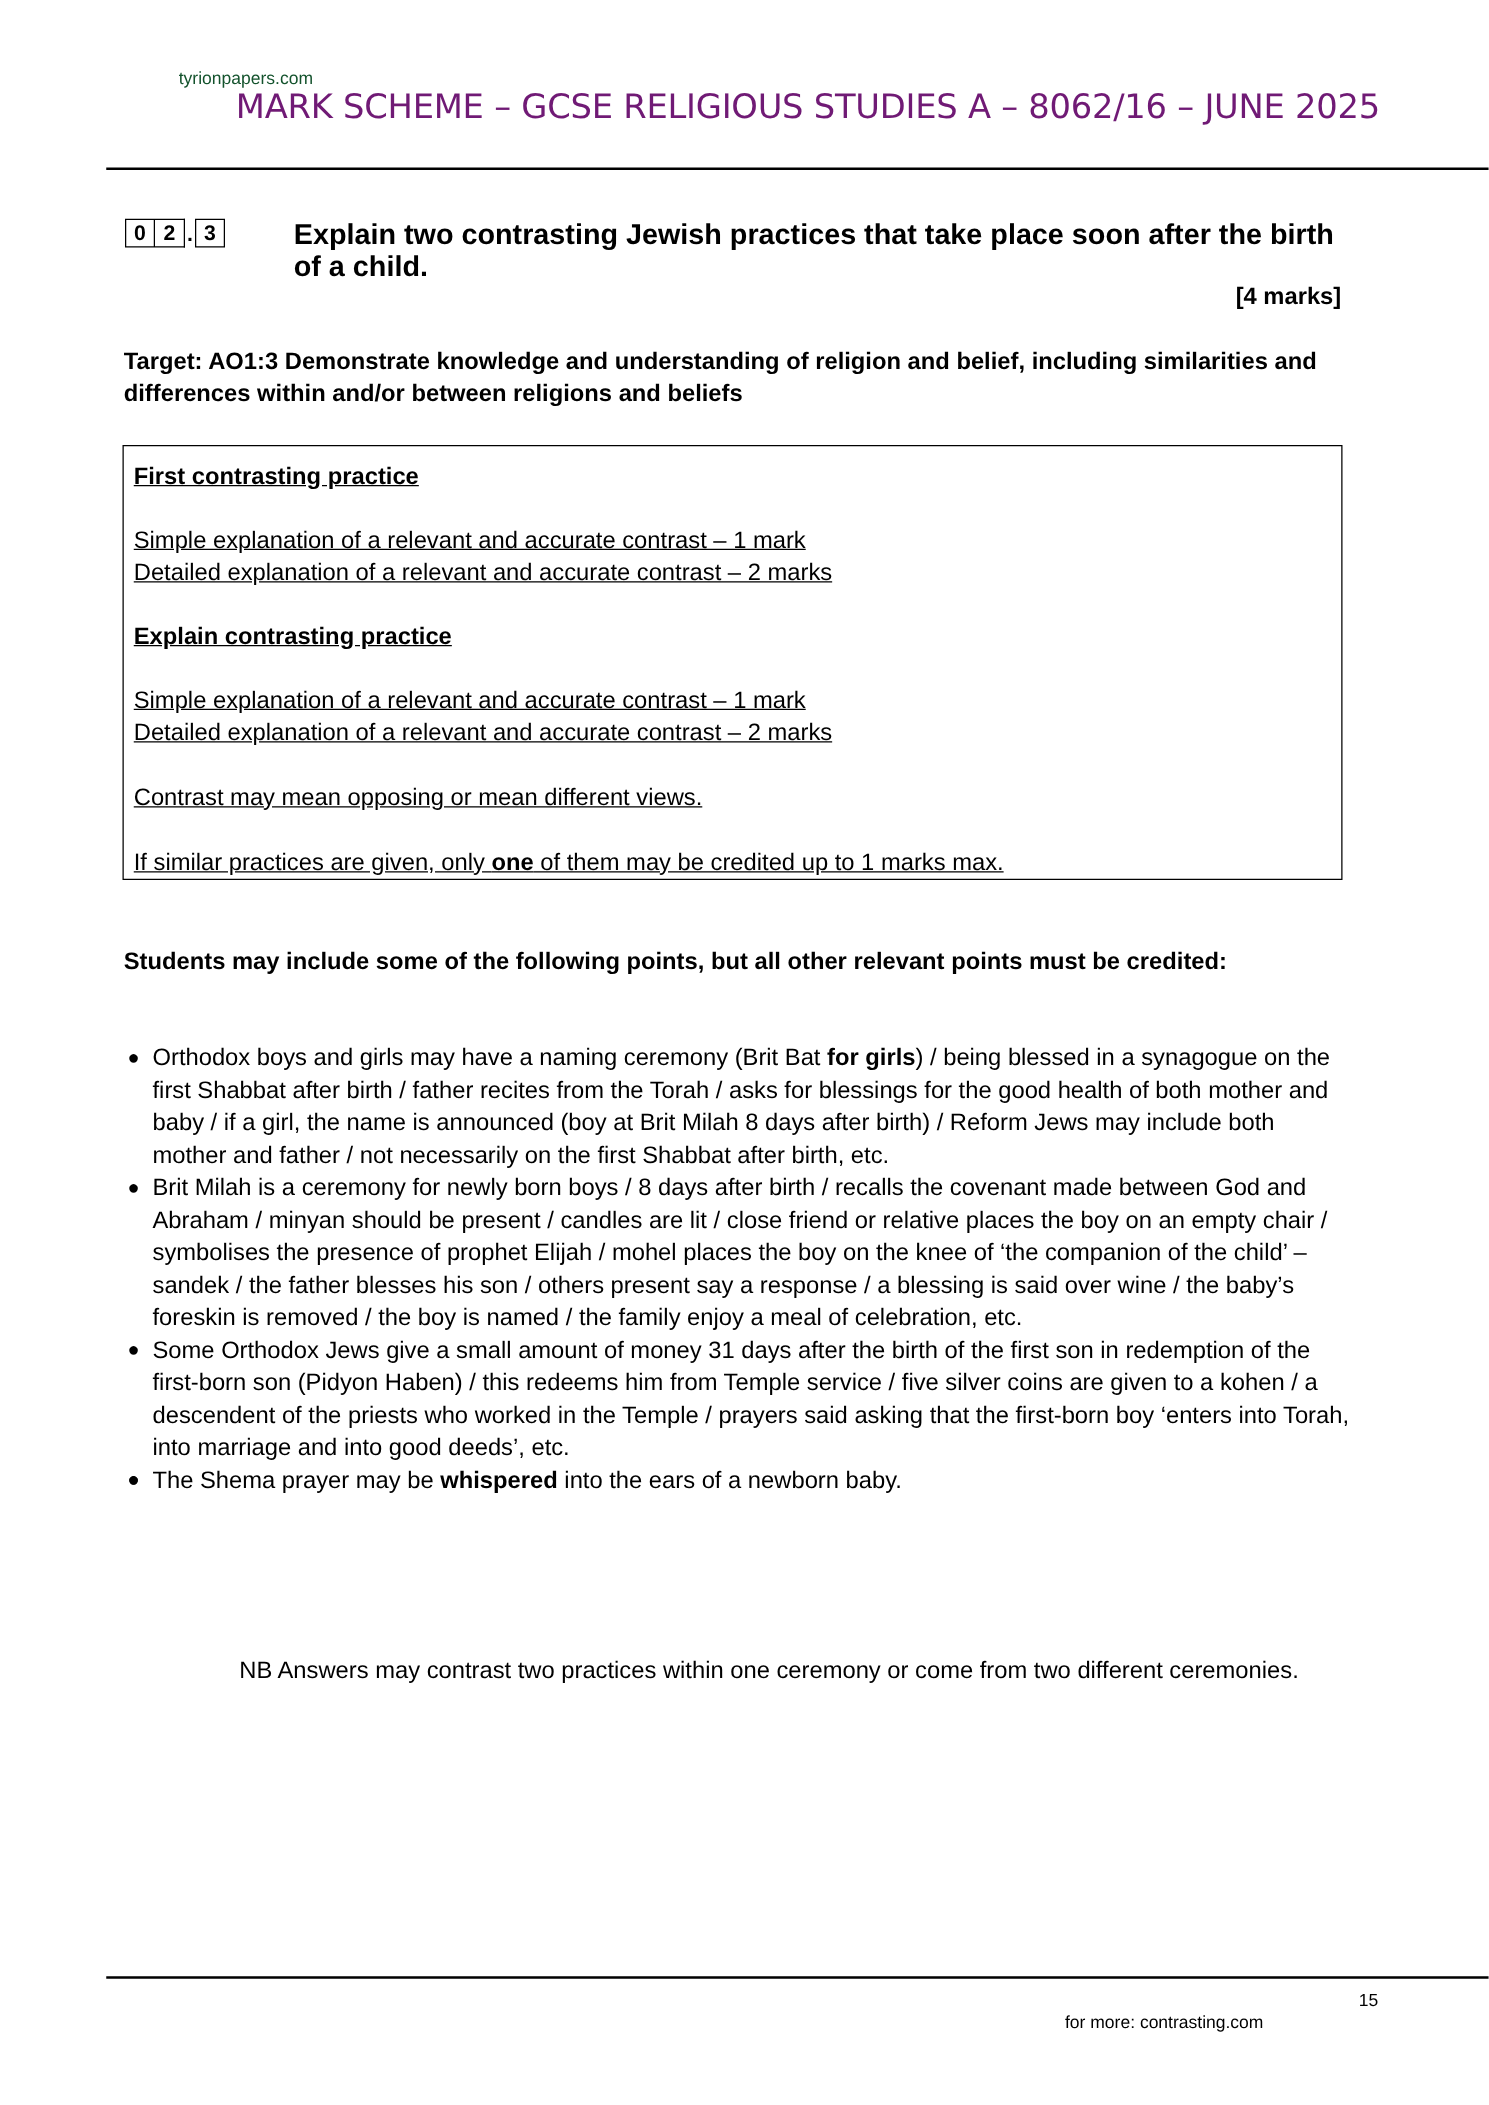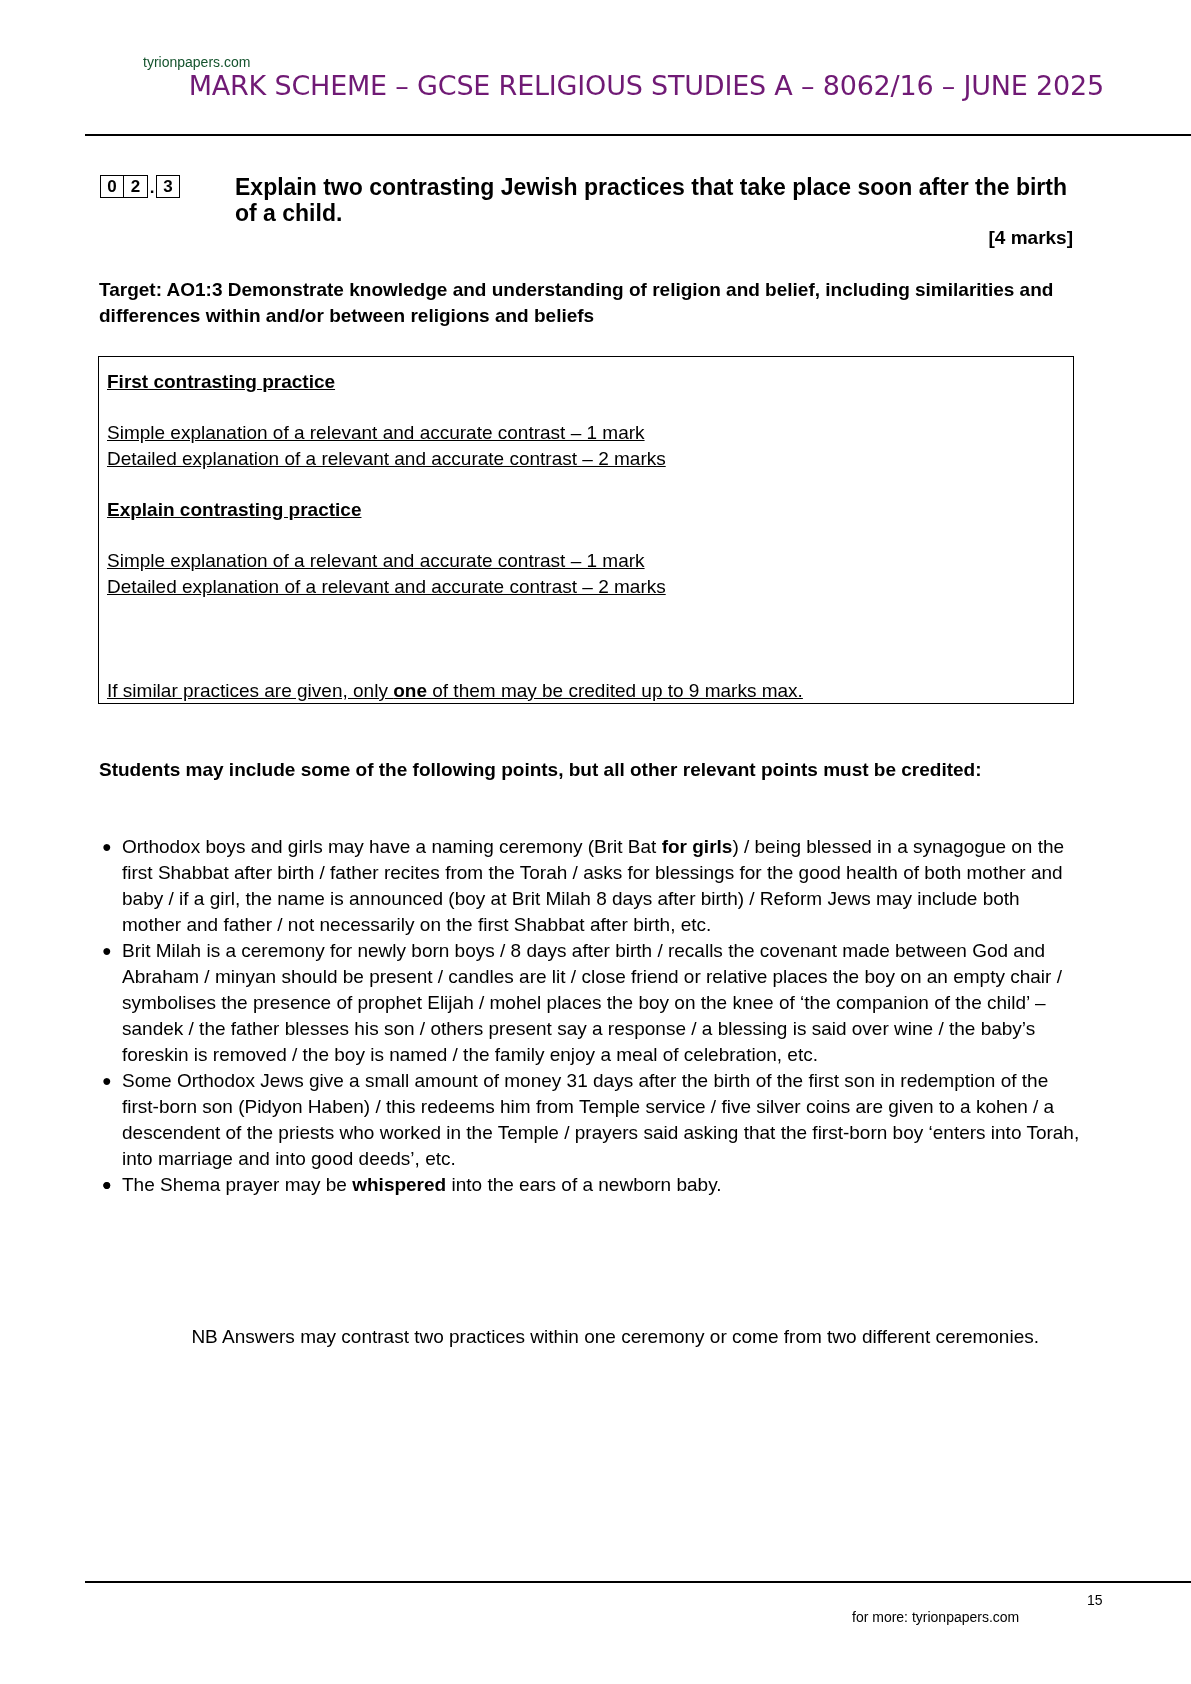--- a/index.html
+++ b/index.html
@@ -161,30 +161,31 @@
 
 <div class="abs target">Target: AO1:3 Demonstrate knowledge and understanding of religion and belief, including similarities and differences within and/or between religions and beliefs</div>
 
 <div class="abs guide-box">
   <div class="gtext bold" style="top:12px;">First contrasting practice</div>
   <div class="gtext" style="top:63px;">Simple explanation of a relevant and accurate contrast – 1 mark</div>
   <div class="gtext" style="top:89px;">Detailed explanation of a relevant and accurate contrast – 2 marks</div>
   <div class="gtext bold" style="top:140px;">Explain contrasting practice</div>
   <div class="gtext" style="top:191px;">Simple explanation of a relevant and accurate contrast – 1 mark</div>
   <div class="gtext" style="top:217px;">Detailed explanation of a relevant and accurate contrast – 2 marks</div>
-  <div class="gtext" style="top:321px;"><span>If similar practices are given, only </span><b>one</b><span> of them may be credited up to 9 marks max.</span></div>
+  <div class="gtext" style="top:269px;">Contrast may mean opposing or mean different views.</div>
+  <div class="gtext" style="top:321px;"><span>If similar practices are given, only </span><b>one</b><span> of them may be credited up to 1 marks max.</span></div>
 </div>
 
 <div class="abs students-head">Students may include some of the following points, but all other relevant points must be credited:</div>
 
 <ul class="abs points">
   <li><span class="bullet">●</span><span>Orthodox boys and girls may have a naming ceremony (Brit Bat </span><b>for girls</b><span>) / being blessed in a synagogue on the first Shabbat after birth / father recites from the Torah / asks for blessings for the good health of both mother and baby / if a girl, the name is announced (boy at Brit Milah 8 days after birth) / Reform Jews may include both mother and father / not necessarily on the first Shabbat after birth, etc.</span></li>
   <li><span class="bullet">●</span><span>Brit Milah is a ceremony for newly born boys / 8 days after birth / recalls the covenant made between God and Abraham / minyan should be present / candles are lit / close friend or relative places the boy on an empty chair / symbolises the presence of prophet Elijah / mohel places the boy on the knee of ‘the companion of the child’ – sandek / the father blesses his son / others present say a response / a blessing is said over wine / the baby’s foreskin is removed / the boy is named / the family enjoy a meal of celebration, etc.</span><b></b><span></span></li>
   <li><span class="bullet">●</span><span>Some Orthodox Jews give a small amount of money 31 days after the birth of the first son in redemption of the first-born son (Pidyon Haben) / this redeems him from Temple service / five silver coins are given to a kohen / a descendent of the priests who worked in the Temple / prayers said asking that the first-born boy ‘enters into Torah, into marriage and into good deeds’, etc.</span><b></b><span></span></li>
   <li><span class="bullet">●</span><b></b><span></span></li>
   <li><span class="bullet">●</span><span>The Shema prayer may be </span><b>whispered</b><span> into the ears of a newborn baby.</span></li>
 </ul>
 
 <div class="abs nb">NB Answers may contrast two practices within one ceremony or come from two different ceremonies.</div>
 
 <div class="abs rule rule-bottom"></div>
 <div class="abs page-num">15</div>
-<div class="abs site-bottom">for more: tyrionpapers.com</div>
+<div class="abs site-bottom">for more: contrasting.com</div>
 
 </body></html>

